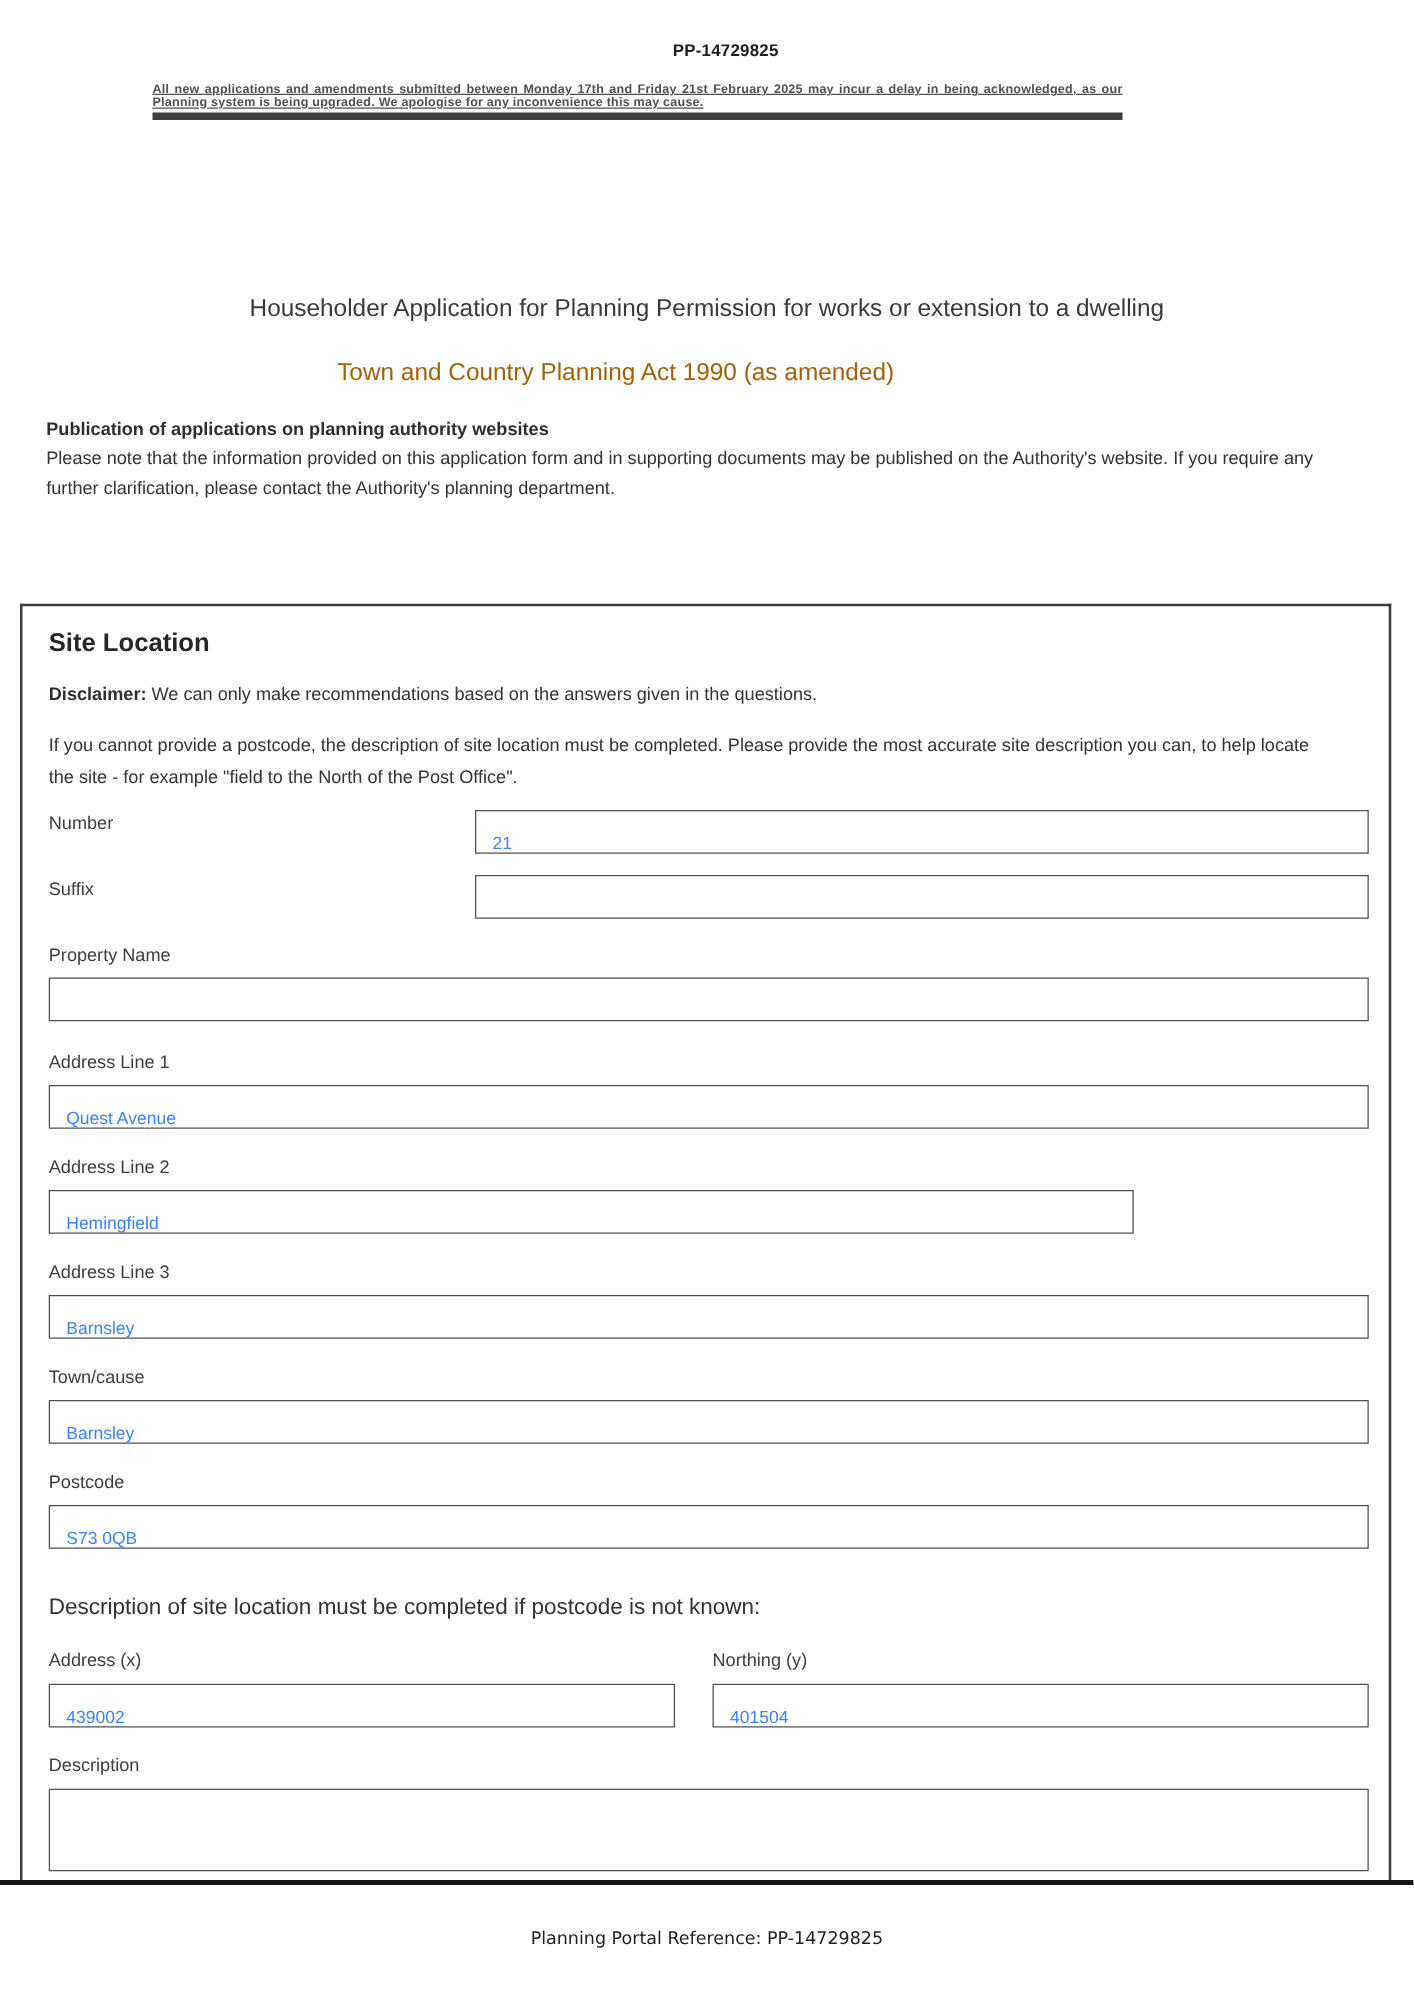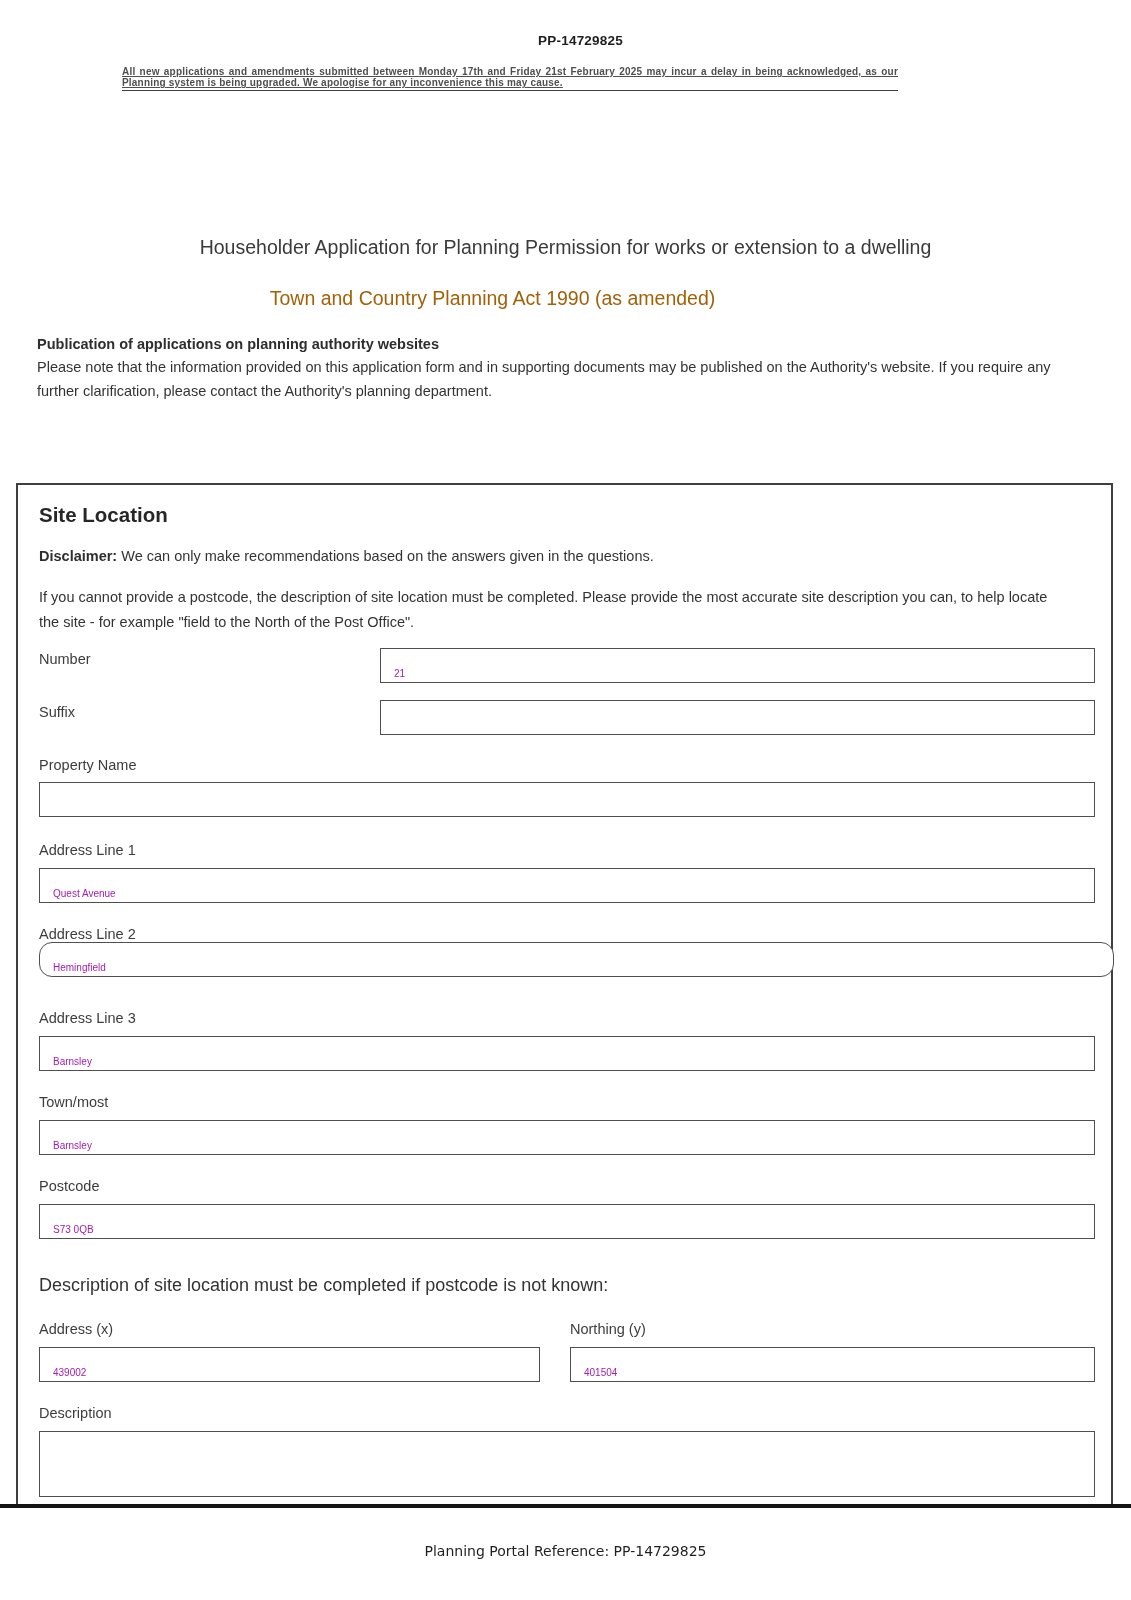--- a/index.html
+++ b/index.html
@@ -20,21 +20,21 @@
     text-align:center;
     font-size:13.5px;font-weight:bold;color:#1f1f1f;
     letter-spacing:.2px;
   }
   .notice{
     top:66px;left:122px;width:776px;
     font-size:10px;font-weight:bold;color:#4f4f4f;
     line-height:11px;letter-spacing:.2px;
     text-align:justify;
     text-decoration:underline;
-    border-bottom:1px solid #404040;
+    border-bottom:6px solid #404040;
     padding-bottom:2px;
     filter:blur(.4px);
   }
 
   .doc-title{
     top:236px;left:0;width:1131px;text-align:center;
     font-size:19.5px;color:#3a3a3a;font-weight:400;
   }
   .doc-subtitle{
     top:287px;left:0;width:985px;text-align:center;
@@ -70,21 +70,21 @@
   }
 
   .field-label{
     font-size:14.5px;color:#3d3d3d;
   }
   .tbox{
     box-sizing:border-box;
     border:1.5px solid #4d4f53;
     background:#ffffff;
     font-family:"Liberation Sans", sans-serif;
-    font-size:10px;color:#a21caf;
+    font-size:14px;color:#3b82f6;
     padding:16px 0 0 13px;
     height:35px;
     outline:none;
   }
   textarea.tbox{resize:none;padding-top:6px;}
 
   .subheading{
     top:790px;left:21px;
     font-size:18px;color:#333333;font-weight:400;
   }
@@ -133,26 +133,26 @@
     <div class="abs field-label" style="top:219px;left:21px;">Suffix</div>
     <input class="abs tbox" style="top: 215px; left: 362px; width: 715px;">
 
     <div class="abs field-label" style="top:272px;left:21px;">Property Name</div>
     <input class="abs tbox" style="top: 297px; left: 21px; width: 1056px;">
 
     <div class="abs field-label" style="top:357px;left:21px;">Address Line 1</div>
     <input class="abs tbox" style="top: 383px; left: 21px; width: 1056px;" value="Quest Avenue">
 
     <div class="abs field-label" style="top:441px;left:21px;">Address Line 2</div>
-    <input class="abs tbox" style="top: 457px; left: 21px; width: 1075px; border-radius: 13px;" value="Hemingfield">
+    <input class="abs tbox" style="top: 467px; left: 21px; width: 868px;" value="Hemingfield">
 
     <div class="abs field-label" style="top:525px;left:21px;">Address Line 3</div>
     <input class="abs tbox" style="top: 551px; left: 21px; width: 1056px;" value="Barnsley">
 
-    <div class="abs field-label" style="top:609px;left:21px;">Town/most</div>
+    <div class="abs field-label" style="top:609px;left:21px;">Town/cause</div>
     <input class="abs tbox" style="top: 635px; left: 21px; width: 1056px;" value="Barnsley">
 
     <div class="abs field-label" style="top:693px;left:21px;">Postcode</div>
     <input class="abs tbox" style="top: 719px; left: 21px; width: 1056px;" value="S73 0QB">
 
     <div class="abs subheading">Description of site location must be completed if postcode is not known:</div>
 
     <div class="abs field-label" style="top:836px;left:21px;">Address (x)</div>
     <input class="abs tbox" style="top: 862px; left: 21px; width: 501px;" value="439002">
 

